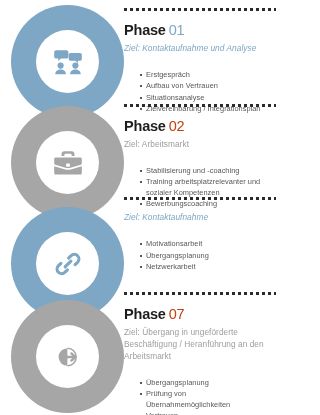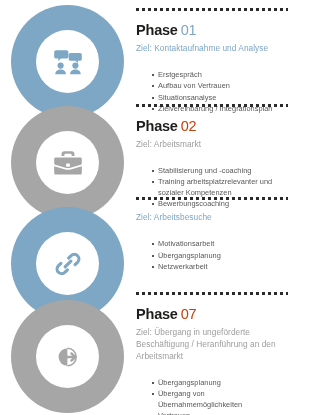--- a/index.html
+++ b/index.html
@@ -57,21 +57,21 @@
   .donut .hole svg { display: block; }
 
   #donut-1 { left: 11px; top: 5px;   z-index: 1; }
   #donut-2 { left: 11px; top: 106px; z-index: 2; }
   #donut-3 { left: 11px; top: 207px; z-index: 3; }
   #donut-4 { left: 11px; top: 300px; z-index: 4; }
 
   
   #content-column {
     position: absolute;
-    left: 136px;
+    left: 124px;
     top: 0;
     width: 157px;
     height: 338px;
   }
   .phase-block {
     position: absolute;
     left: 0;
     width: 157px;
   }
   #phase-block-1 { top: 8px; }
@@ -102,21 +102,21 @@
   }
   .num-blue { color: #7da7c4; }
   .num-gray { color: #c2410c; }
 
   .phase-goal {
     margin: 0 0 8px 0;
     font-size: 8.3px;
     line-height: 1.45;
     letter-spacing: 0.05px;
   }
-  .goal-blue { color: #7da7c4; }
+  .goal-blue { color: #7da7c4; font-style: italic; }
   .goal-gray { color: #9d9d9c; }
 
   .phase-items {
     list-style: none;
     margin: 16px;
     padding: 0;
   }
   .phase-items li {
     position: relative;
     padding-left: 6px;
@@ -226,35 +226,35 @@
       <p class="phase-goal goal-gray">Ziel: Arbeitsmarkt</p>
       <ul class="phase-items">
         <li>Stabilisierung und -coaching</li>
         <li>Training arbeitsplatzrelevanter und sozialer Kompetenzen</li>
         <li>Bewerbungscoaching</li>
       </ul>
     </div>
 
     <div class="phase-block" id="phase-block-3">
       <div class="dotted-rule"></div>
-      <p class="phase-goal goal-blue">Ziel: Arbeitsbesuche</p>
+      <p class="phase-goal goal-blue">Ziel: Kontaktaufnahme</p>
       <ul class="phase-items">
         <li>Motivationsarbeit</li>
         <li>Übergangsplanung</li>
         <li>Netzwerkarbeit</li>
       </ul>
     </div>
 
     <div class="phase-block" id="phase-block-4">
       <div class="dotted-rule"></div>
       <h2 class="phase-title">
         <span>Phase</span><span class="phase-num num-gray">07</span>
       </h2>
       <p class="phase-goal goal-gray">Ziel: Übergang in ungeförderte Beschäftigung / Heranführung an den Arbeitsmarkt</p>
       <ul class="phase-items">
         <li>Übergangsplanung</li>
-        <li>Übergang von Übernahmemöglichkeiten</li>
+        <li>Prüfung von Übernahmemöglichkeiten</li>
         <li>Vertrauen</li>
       </ul>
     </div>
 
   </div>
 </div>
 
 </body></html>

